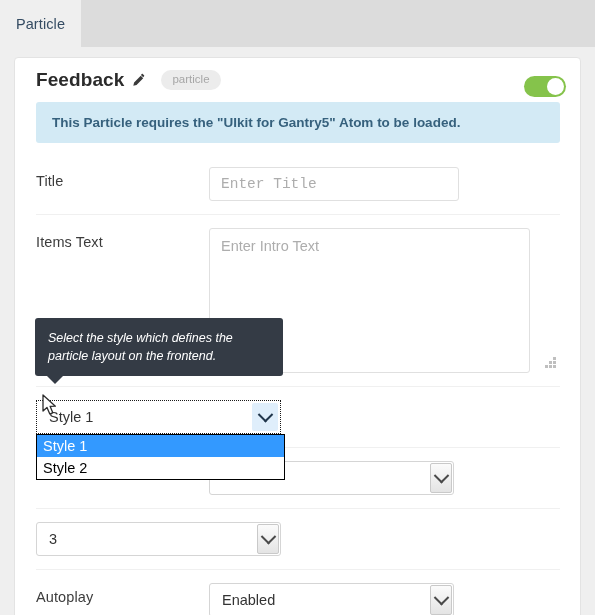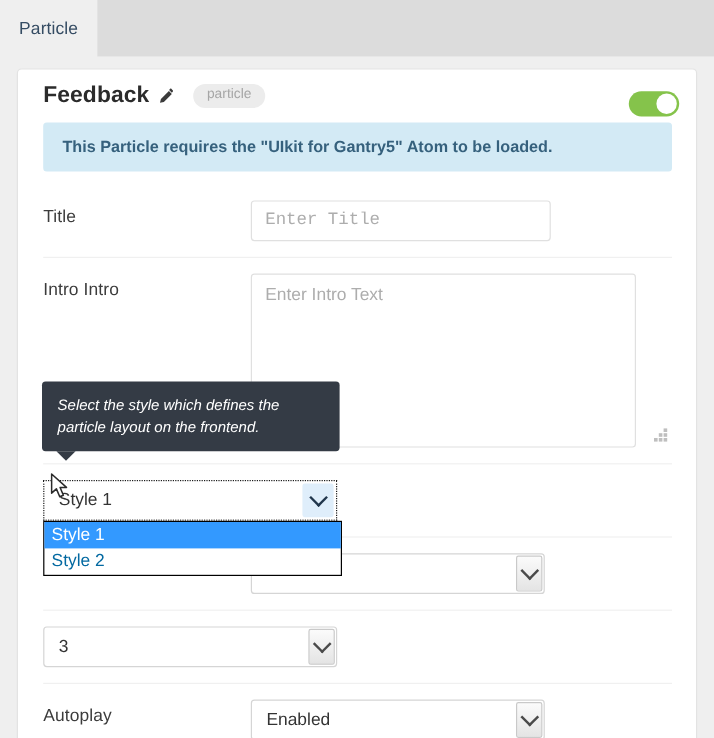--- a/index.html
+++ b/index.html
@@ -250,21 +250,21 @@
     width: 249px;
     background: #ffffff;
     border: 1px solid #000000;
     box-sizing: border-box;
     z-index: 60;
   }
   .dropdown-list .opt {
     height: 22px;
     line-height: 22px;
     font-size: 14.5px;
-    color: #0369a1;
+    color: #000000;
     padding-left: 6px;
   }
   .dropdown-list .opt.selected {
     background: #3399ff;
     color: #ffffff;
   }
 
   
   .tooltip {
     position: absolute;
@@ -330,21 +330,21 @@
   <div class="form">
 
     <div class="row">
       <div class="row-label">Title</div>
       <div class="row-field">
         <input class="text-input" type="text" placeholder="Enter Title" style="">
       </div>
     </div>
 
     <div class="row">
-      <div class="row-label">Intro Intro</div>
+      <div class="row-label">Items Text</div>
       <div class="row-field">
         <textarea class="textarea" placeholder="Enter Intro Text" style=""></textarea>
         <span class="resize-grip">
           <i style="right:0;top:0;"></i>
           <i style="right:0;top:4px;"></i>
           <i style="right:4px;top:4px;"></i>
           <i style="right:0;top:8px;"></i>
           <i style="right:4px;top:8px;"></i>
           <i style="right:8px;top:8px;"></i>
         </span>

